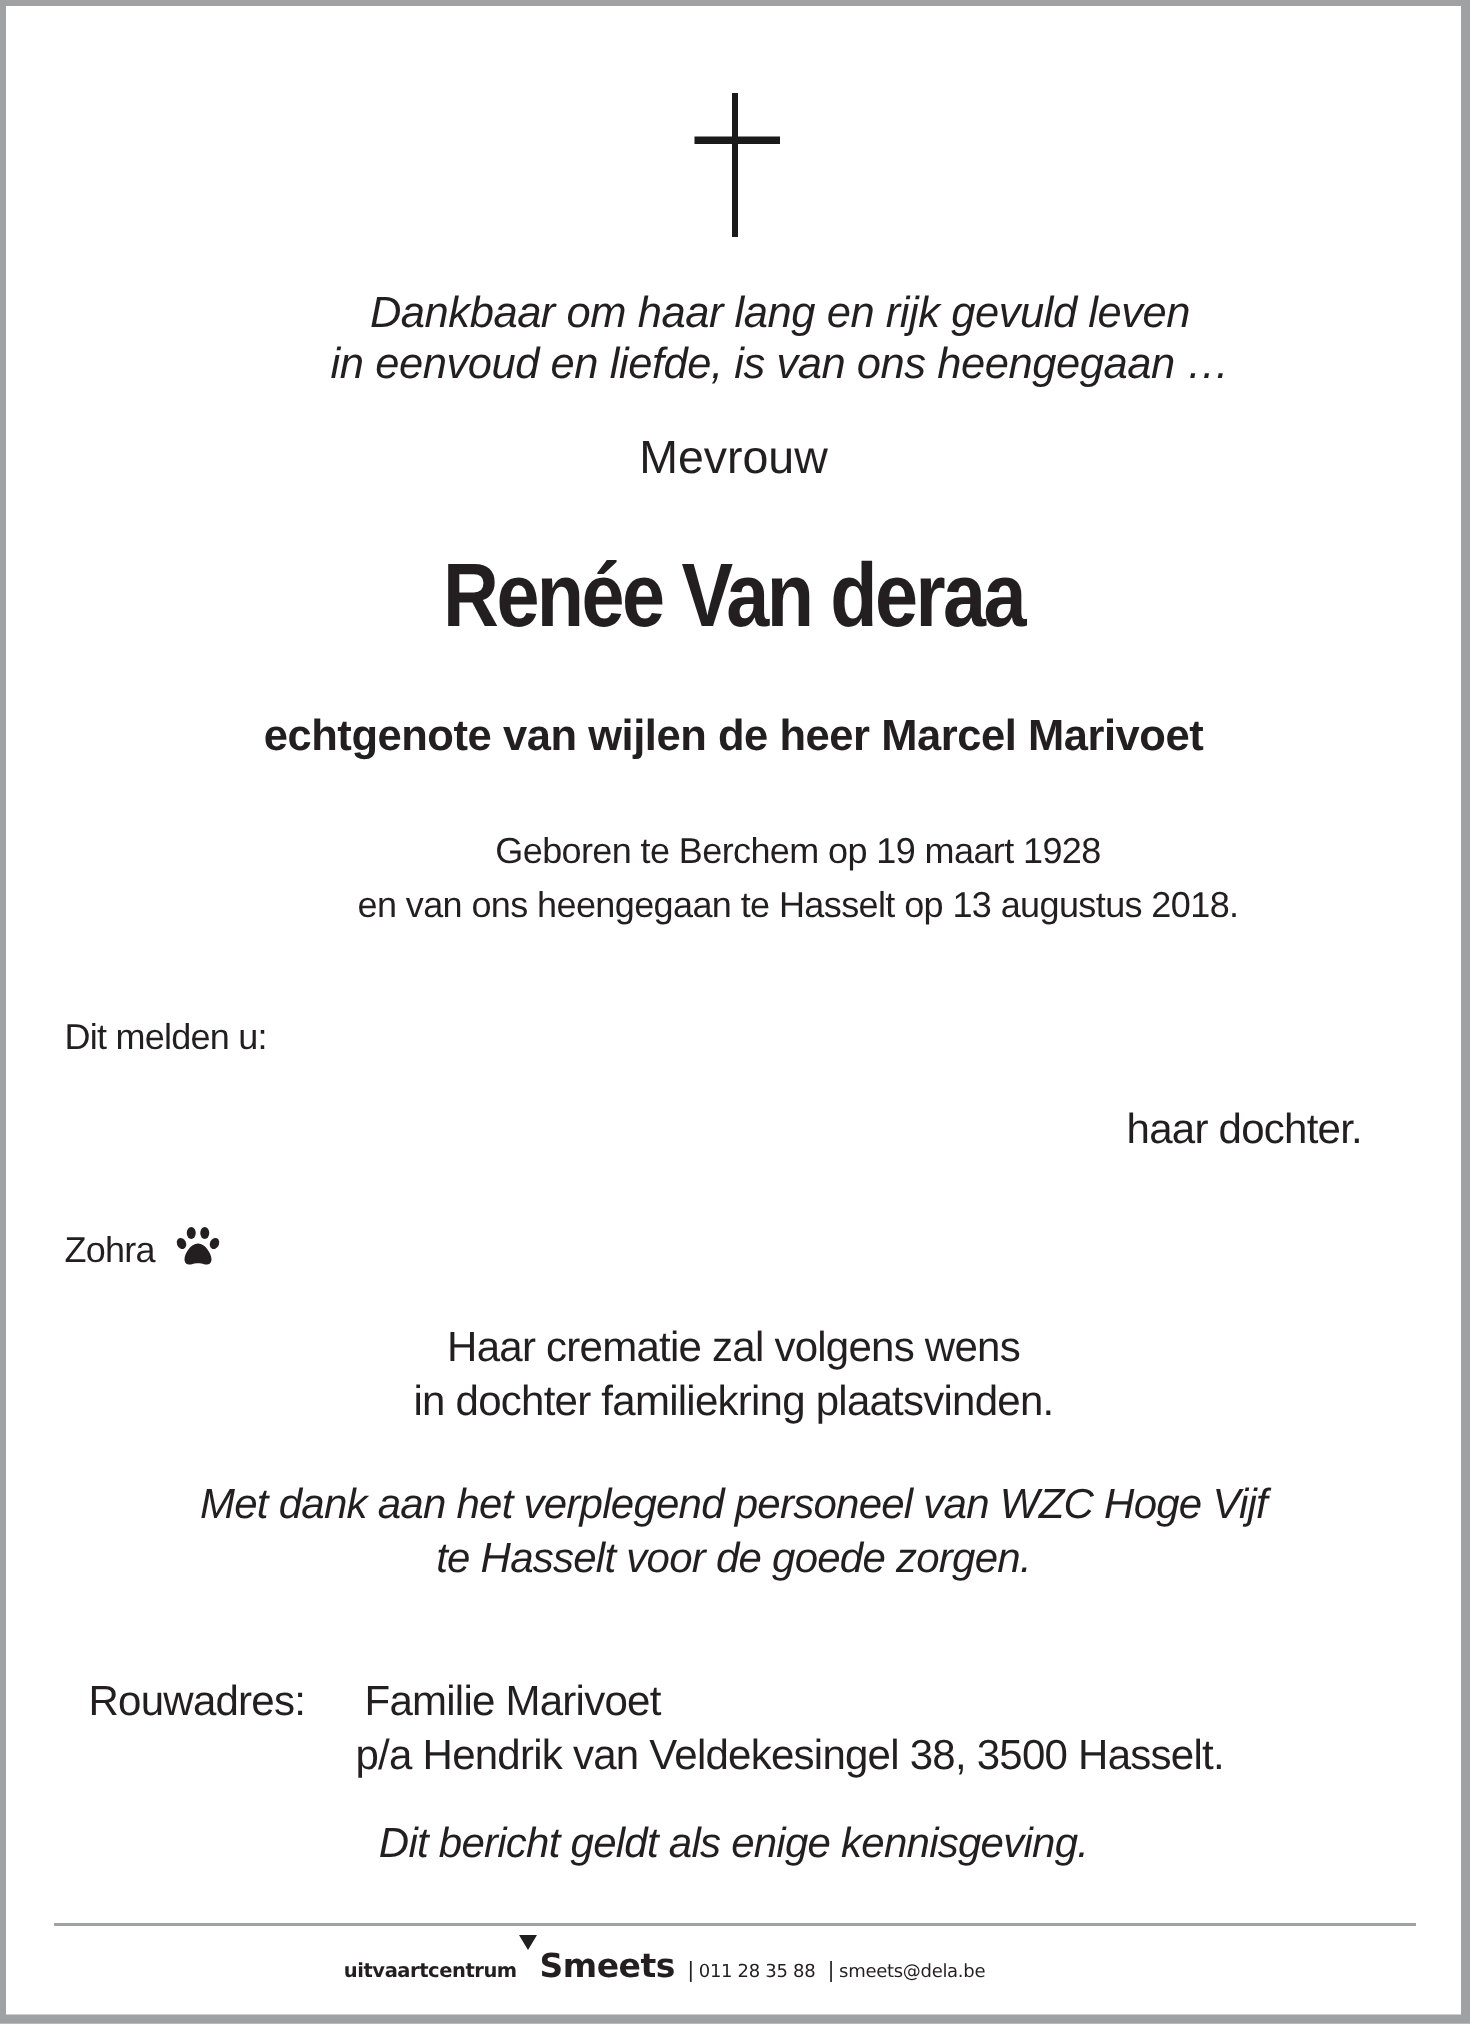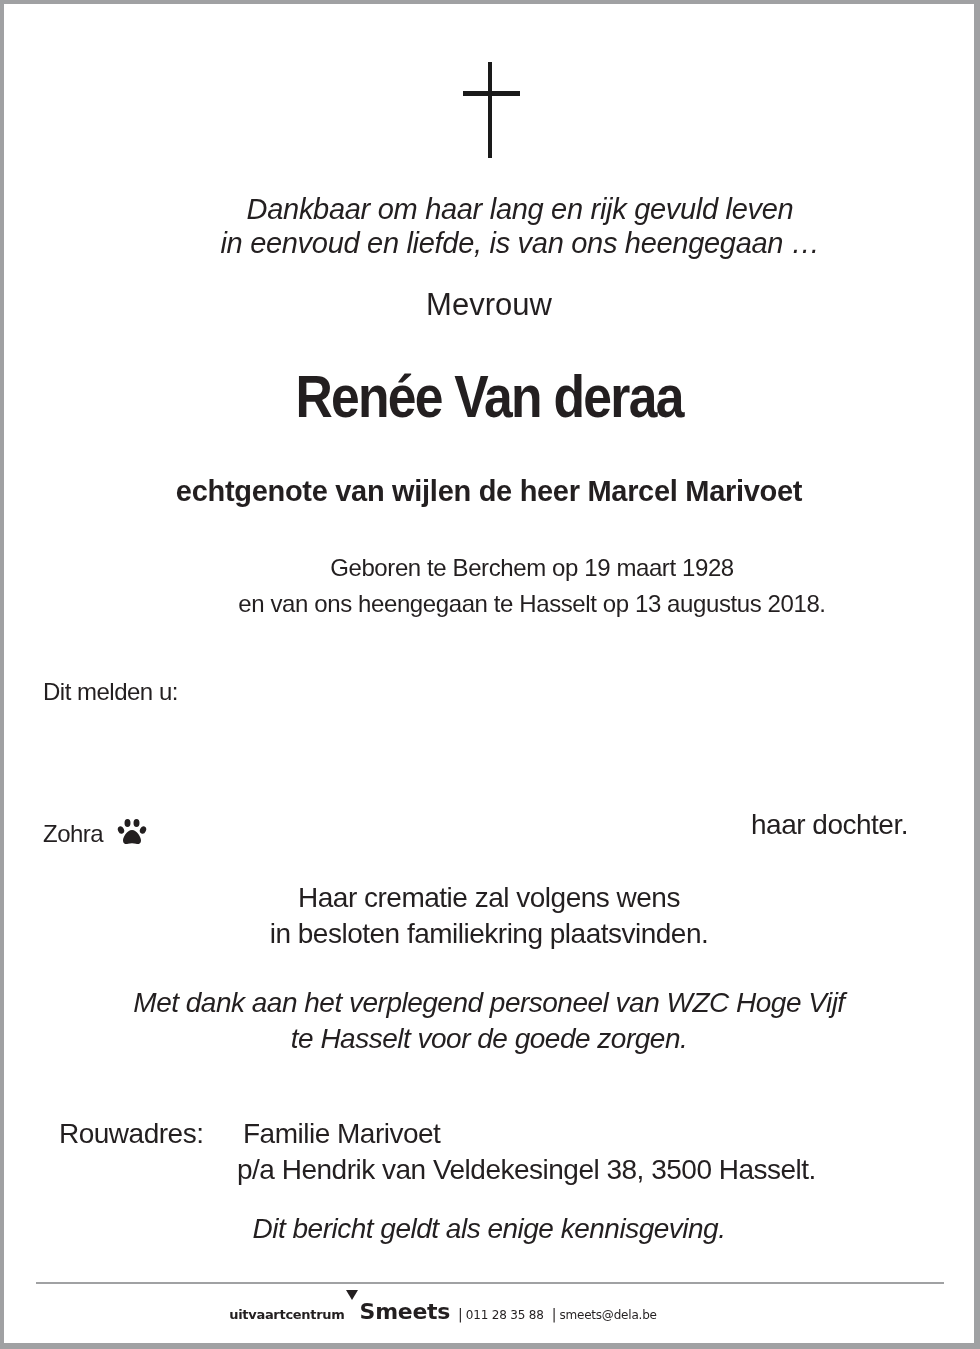--- a/index.html
+++ b/index.html
@@ -208,35 +208,35 @@
 
   <div class="abs center spouse">echtgenote van wijlen de heer Marcel Marivoet</div>
 
   <div class="abs center dates">
     <div>Geboren te Berchem op 19 maart 1928</div>
     <div>en van ons heengegaan te Hasselt op 13 augustus 2018.</div>
   </div>
 
   <div class="abs left-line" style="top:670px;">Dit melden u:</div>
 
-  <div class="abs right-line" style="top:803px;margin-left:36px;">haar dochter.</div>
+  <div class="abs right-line" style="top:731px;margin-left:36px;">haar dochter.</div>
 
   <div class="abs left-line" style="top:812px;">
     <span>Zohra</span><span class="paw"><svg width="30" height="28" viewBox="0 0 30 28">
         <ellipse cx="10.5" cy="5" rx="3" ry="4" fill="#231f20"></ellipse>
         <ellipse cx="19.5" cy="5" rx="3" ry="4" fill="#231f20"></ellipse>
         <ellipse cx="4" cy="12" rx="3" ry="3.8" transform="rotate(-25 4 12)" fill="#231f20"></ellipse>
         <ellipse cx="26" cy="12" rx="3" ry="3.8" transform="rotate(25 26 12)" fill="#231f20"></ellipse>
         <path d="M15 12 C10 12 6 19 6 22.5 C6 26 9 26.5 11 25.8 C13 25 17 25 19 25.8 C21 26.5 24 26 24 22.5 C24 19 20 12 15 12 Z" fill="#231f20"></path>
       </svg></span>
   </div>
 
   <div class="abs center cremation">
     <div>Haar crematie zal volgens wens</div>
-    <div>in besloten familiekring plaatsvinden.</div>
+    <div>in dochter familiekring plaatsvinden.</div>
   </div>
 
   <div class="abs center thanks">
     <div>Met dank aan het verplegend personeel van WZC Hoge Vijf</div>
     <div>te Hasselt voor de goede zorgen.</div>
   </div>
 
   <div class="abs addr-label">Rouwadres:</div>
   <div class="abs addr-line1">Familie Marivoet</div>
   <div class="abs addr-line2">p/a Hendrik van Veldekesingel 38, 3500 Hasselt.</div>

